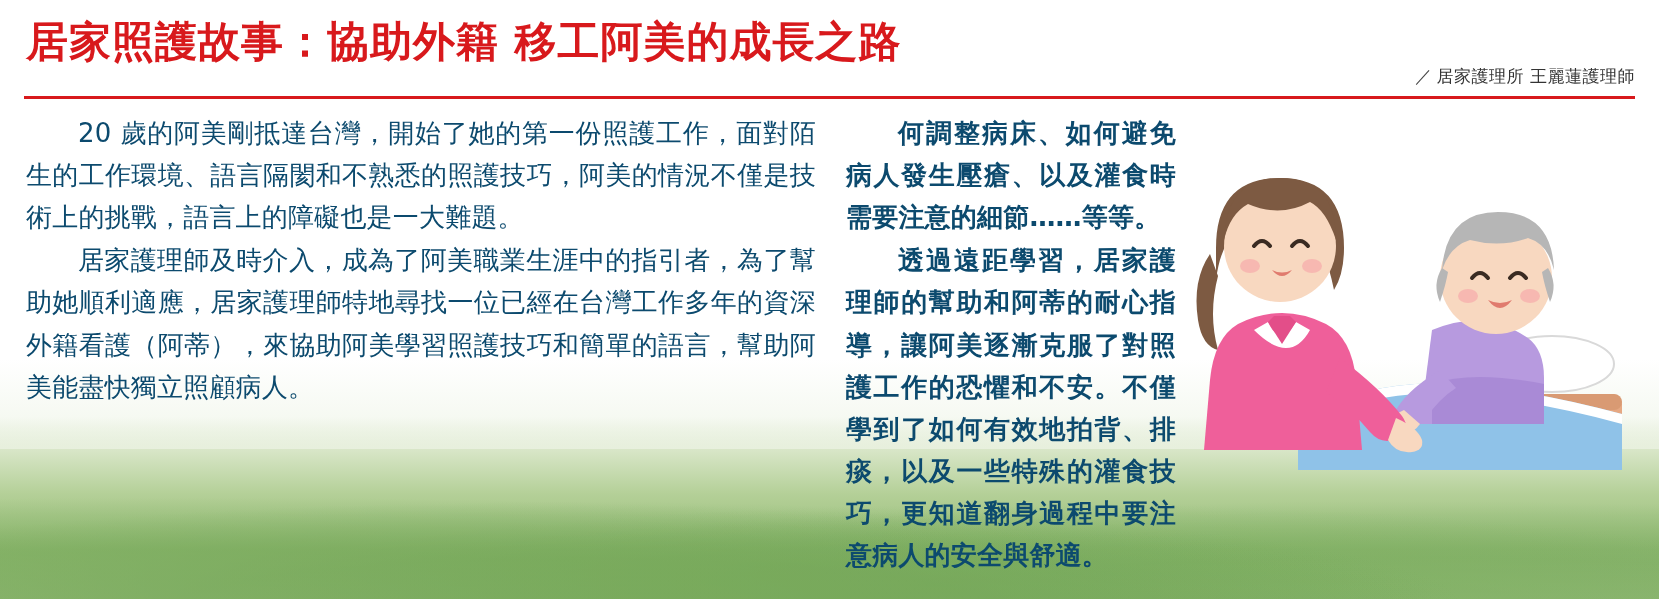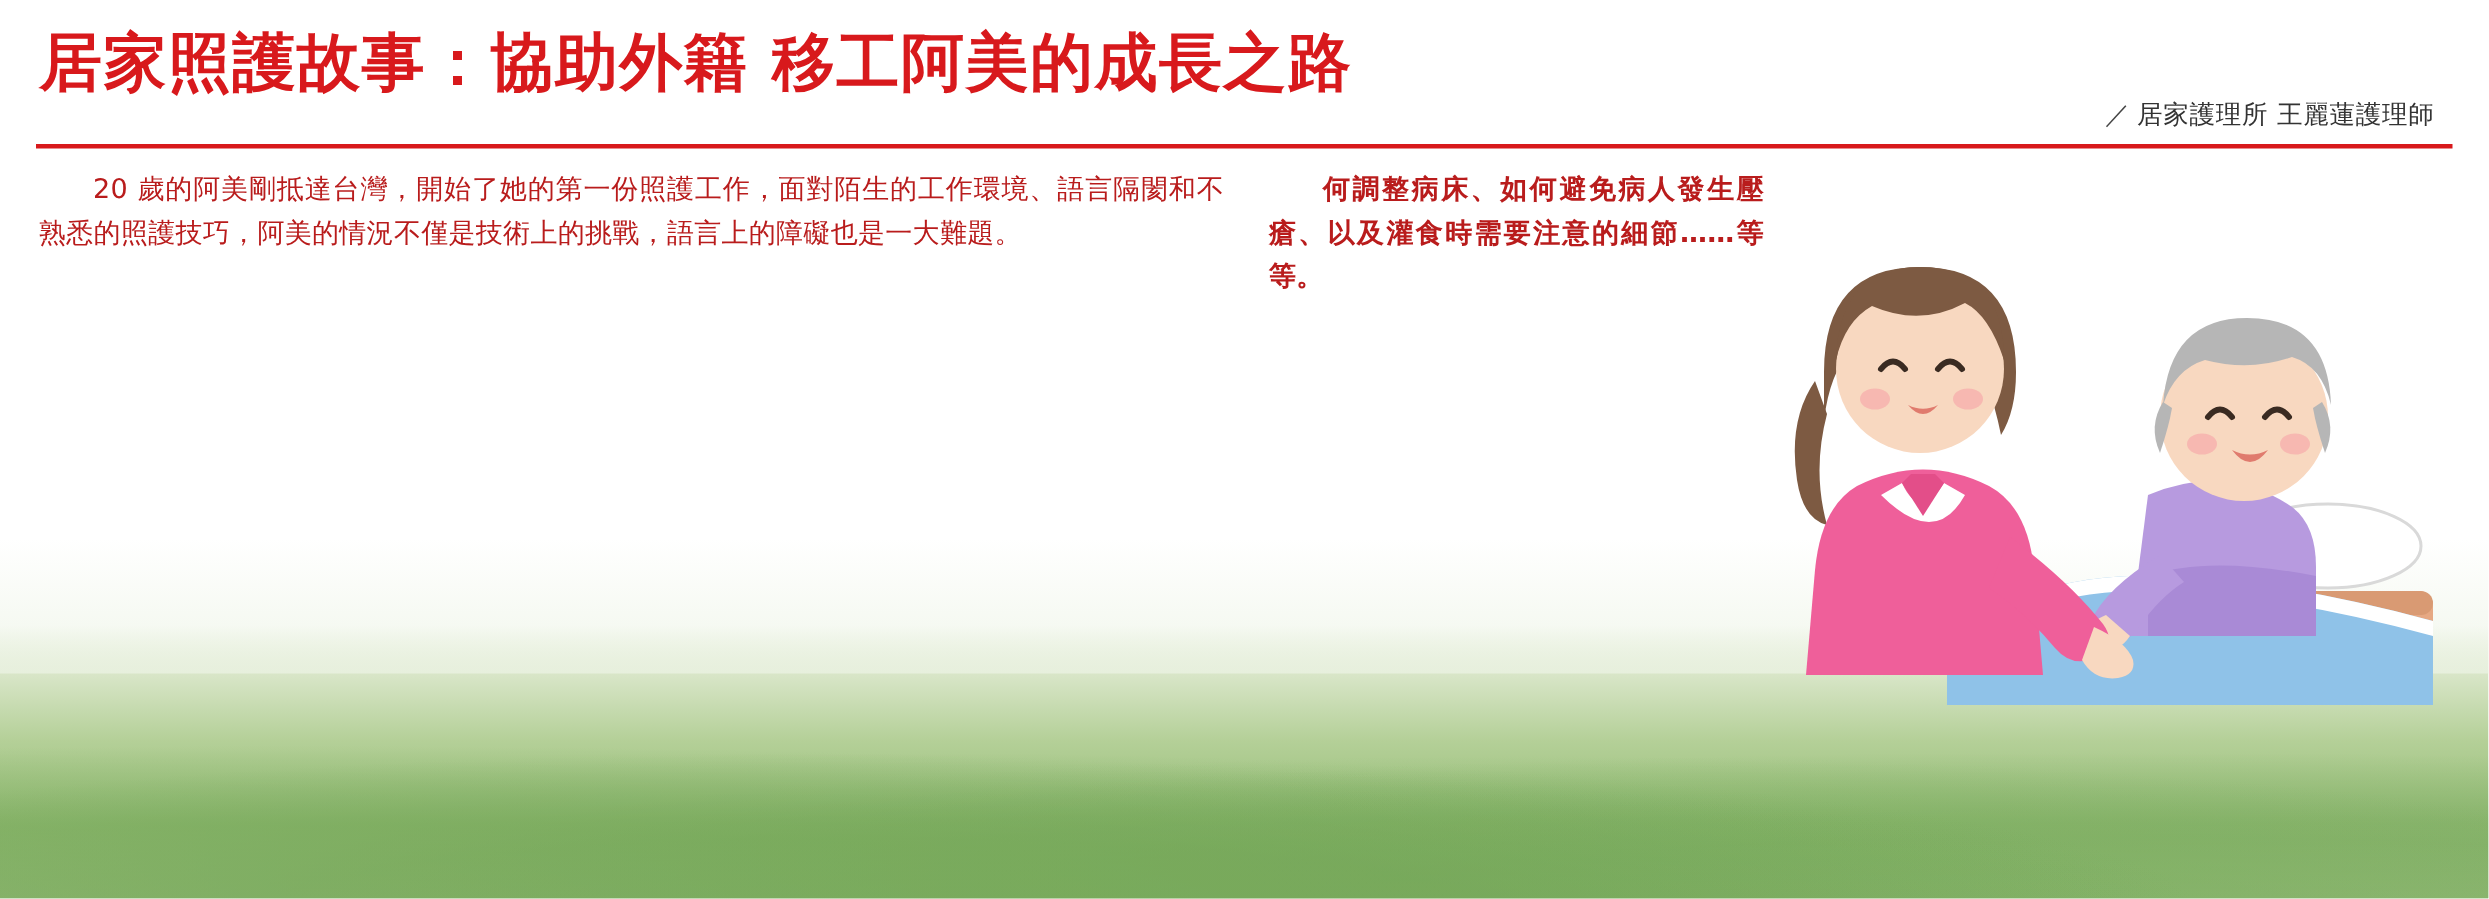--- a/index.html
+++ b/index.html
@@ -75,21 +75,21 @@
     font-family: "DejaVu Sans", "Liberation Sans", sans-serif;
     font-size: 42px;
     font-weight: bold;
     letter-spacing: 1px;
     color: #d8191c;
     white-space: nowrap;
     line-height: 1.15;
   }
   .byline {
     position: absolute;
-    right: 12px;
+    right: 0;
     bottom: 8px;
     font-size: 17px;
     color: #333333;
     white-space: nowrap;
     letter-spacing: 0.5px;
   }
   .byline .slash {
     color: #444;
     margin-right: 4px;
   }
@@ -106,23 +106,23 @@
   .columns {
     position: absolute;
     left: 26px;
     top: 112px;
     width: 1608px;
     height: 380px;
   }
   .col {
     position: absolute;
     top: 0;
-    font-size: 18px;
+    font-size: 26px;
     line-height: 1.62;
-    color: #b91c1c;
+    color: #0c4a6e;
     text-align: justify;
     text-justify: inter-character;
     letter-spacing: 0.2px;
   }
   .col p {
     margin: 0 0 1px 0;
     text-indent: 2em;
   }
   .col-1 {
     left: 0;
@@ -157,24 +157,26 @@
     <div class="byline">
       <span class="slash">／</span><span>居家護理所 王麗蓮護理師</span>
     </div>
   </div>
   <div class="rule"></div>
 
   <div class="columns">
 
     <div class="col col-1">
       <p>20 歲的阿美剛抵達台灣，開始了她的第一份照護工作，面對陌生的工作環境、語言隔閡和不熟悉的照護技巧，阿美的情況不僅是技術上的挑戰，語言上的障礙也是一大難題。</p>
+      <p>居家護理師及時介入，成為了阿美職業生涯中的指引者，為了幫助她順利適應，居家護理師特地尋找一位已經在台灣工作多年的資深外籍看護（阿蒂），來協助阿美學習照護技巧和簡單的語言，幫助阿美能盡快獨立照顧病人。</p>
     </div>
 
     <div class="col col-2">
       <p>何調整病床、如何避免病人發生壓瘡、以及灌食時需要注意的細節……等等。</p>
+      <p>透過遠距學習，居家護理師的幫助和阿蒂的耐心指導，讓阿美逐漸克服了對照護工作的恐懼和不安。不僅學到了如何有效地拍背、排痰，以及一些特殊的灌食技巧，更知道翻身過程中要注意病人的安全與舒適。</p>
     </div>
 
   </div>
 
   <div class="illustration">
     <svg class="illus-svg" viewBox="0 0 452 372" width="452" height="372" xmlns="http://www.w3.org/2000/svg">
 
       <g>
         <rect x="120" y="276" width="322" height="70" rx="10" fill="#e6a883"></rect>
         <rect x="120" y="276" width="322" height="16" rx="8" fill="#d99a73"></rect>

